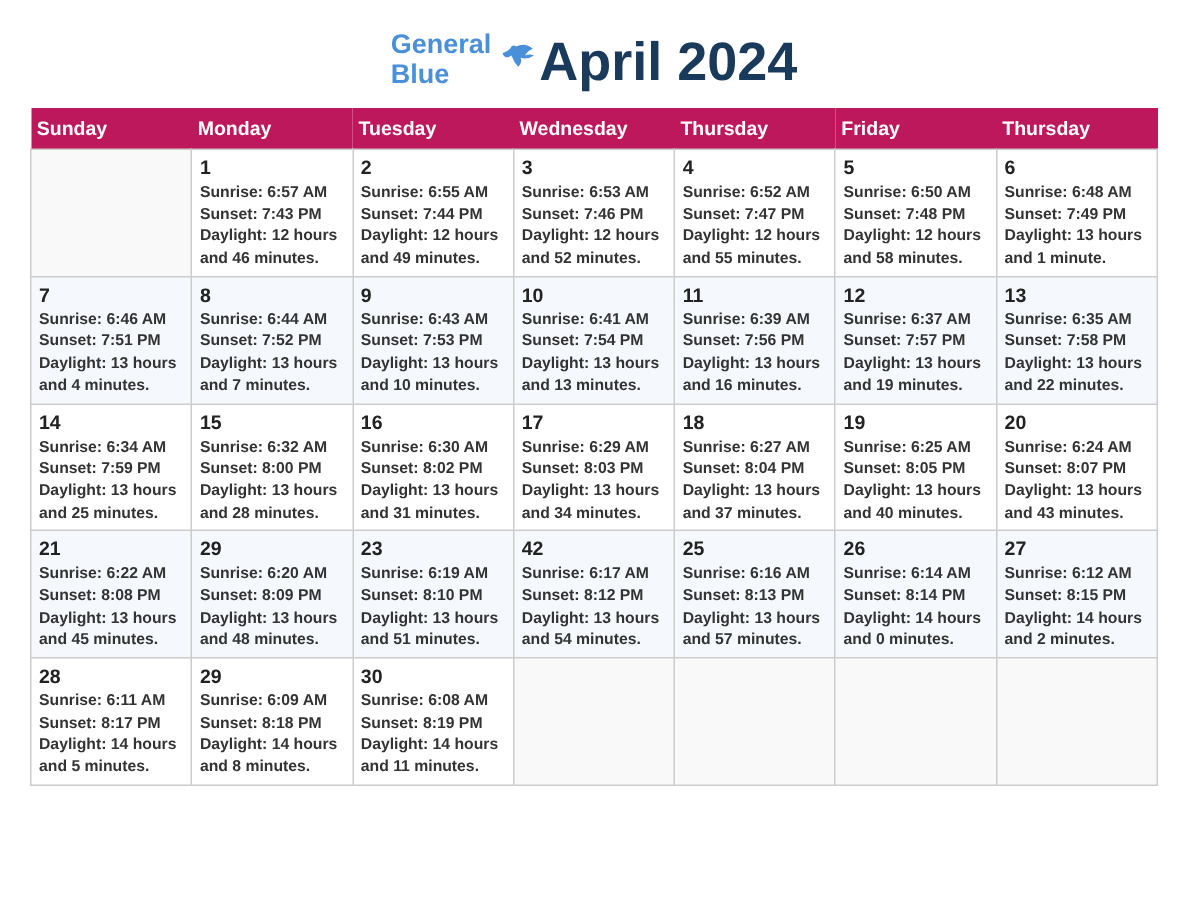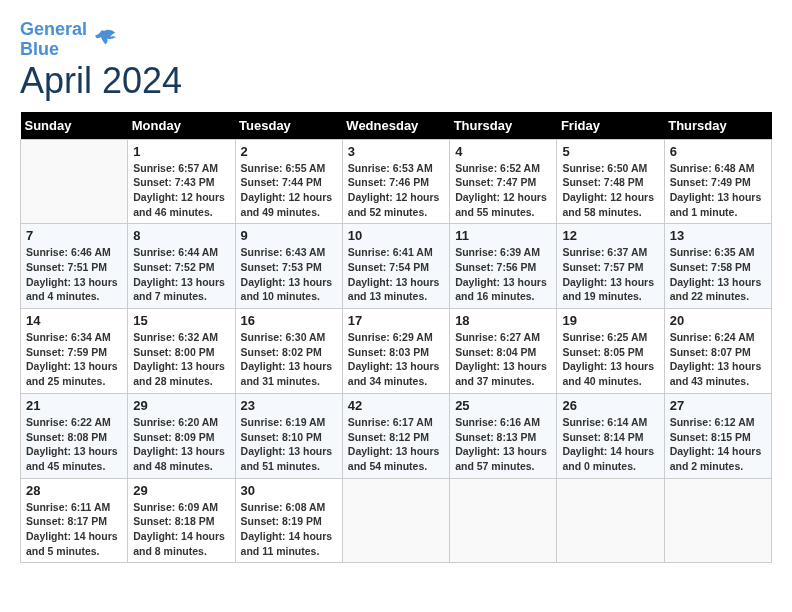--- a/index.html
+++ b/index.html
@@ -8,21 +8,20 @@
       background: #fff;
       width: 792px;
       min-height: 612px;
       padding: 20px;
     }
     .header {
       display: flex;
       justify-content: center;
       align-items: flex-start;
       margin-bottom: 10px;
-      flex-direction: column;
     }
     .logo {
       display: flex;
       align-items: center;
     }
     .logo-text {
       font-size: 18px;
       font-weight: bold;
       color: #1a3a5c;
       line-height: 1.1;
@@ -33,34 +32,34 @@
     .logo-bird {
       width: 30px;
       height: 30px;
       margin-left: 2px;
     }
     .title-area {
       text-align: right;
     }
     .month-title {
       font-size: 36px;
-      font-weight: normal;
+      font-weight: bold;
       color: #1a3a5c;
     }
     .location {
       font-size: 15px;
       color: #333;
     }
     table {
       width: 100%;
       border-collapse: collapse;
       font-size: 11px;
     }
     th {
-      background: #000000;
+      background: #be185d;
       color: #fff;
       padding: 6px 4px;
       text-align: left;
       font-size: 13px;
       font-weight: bold;
     }
     td {
       border: 1px solid #ccc;
       vertical-align: top;
       padding: 4px 5px;

